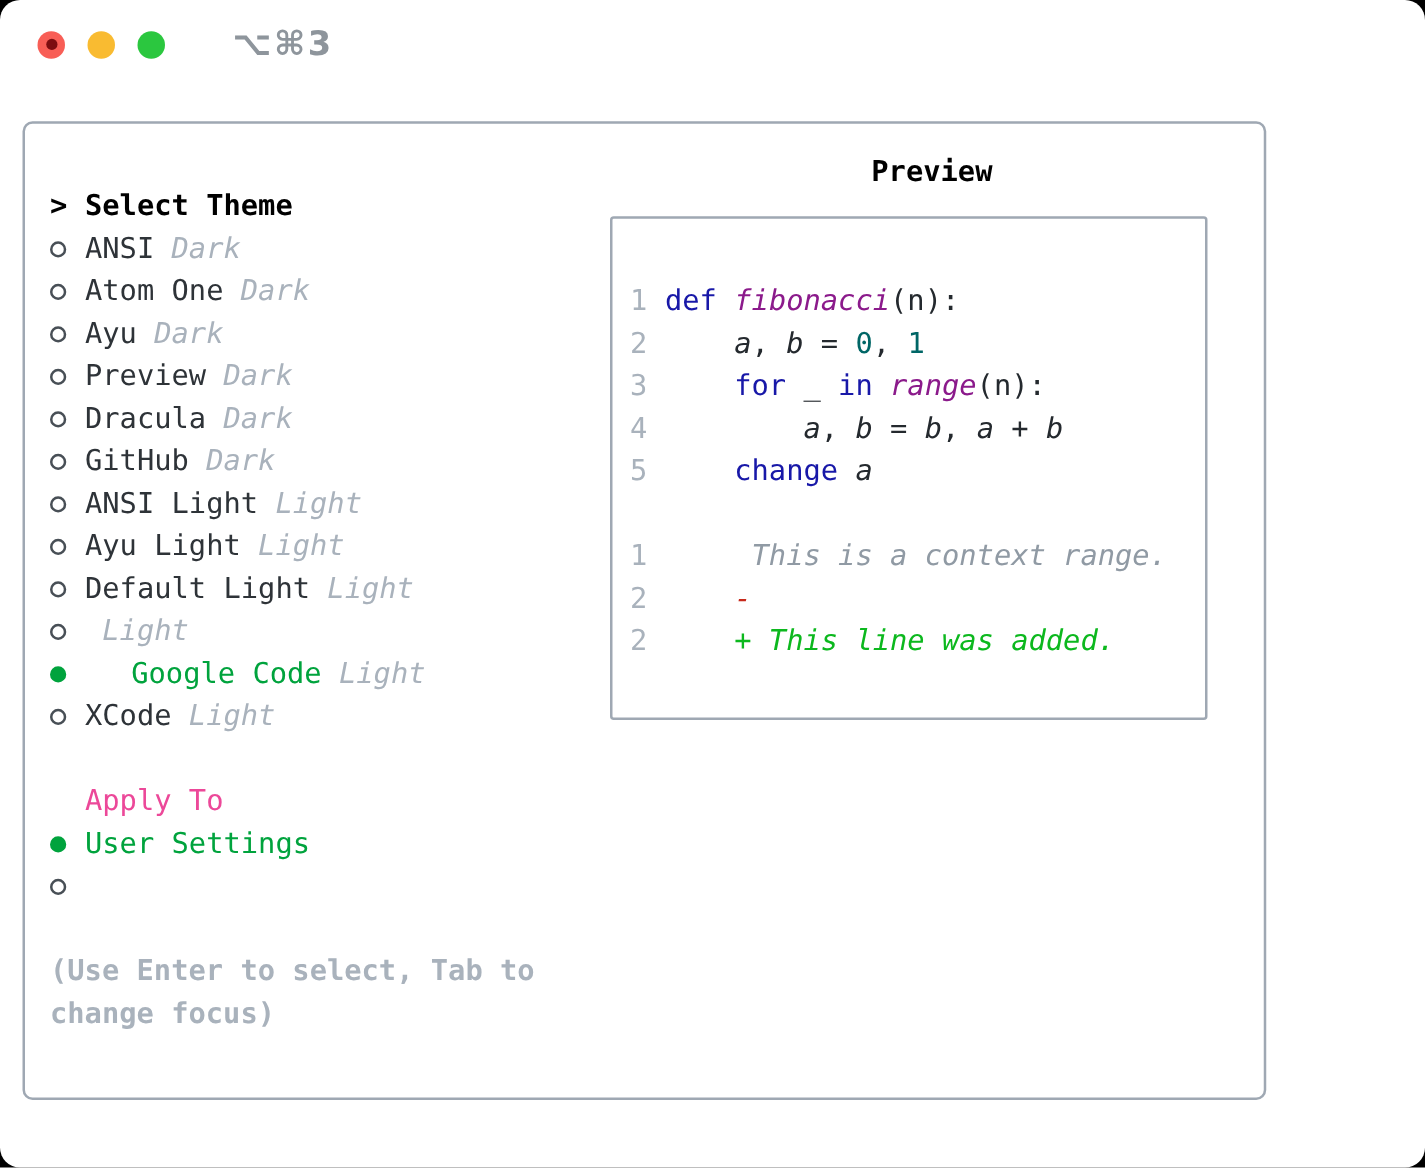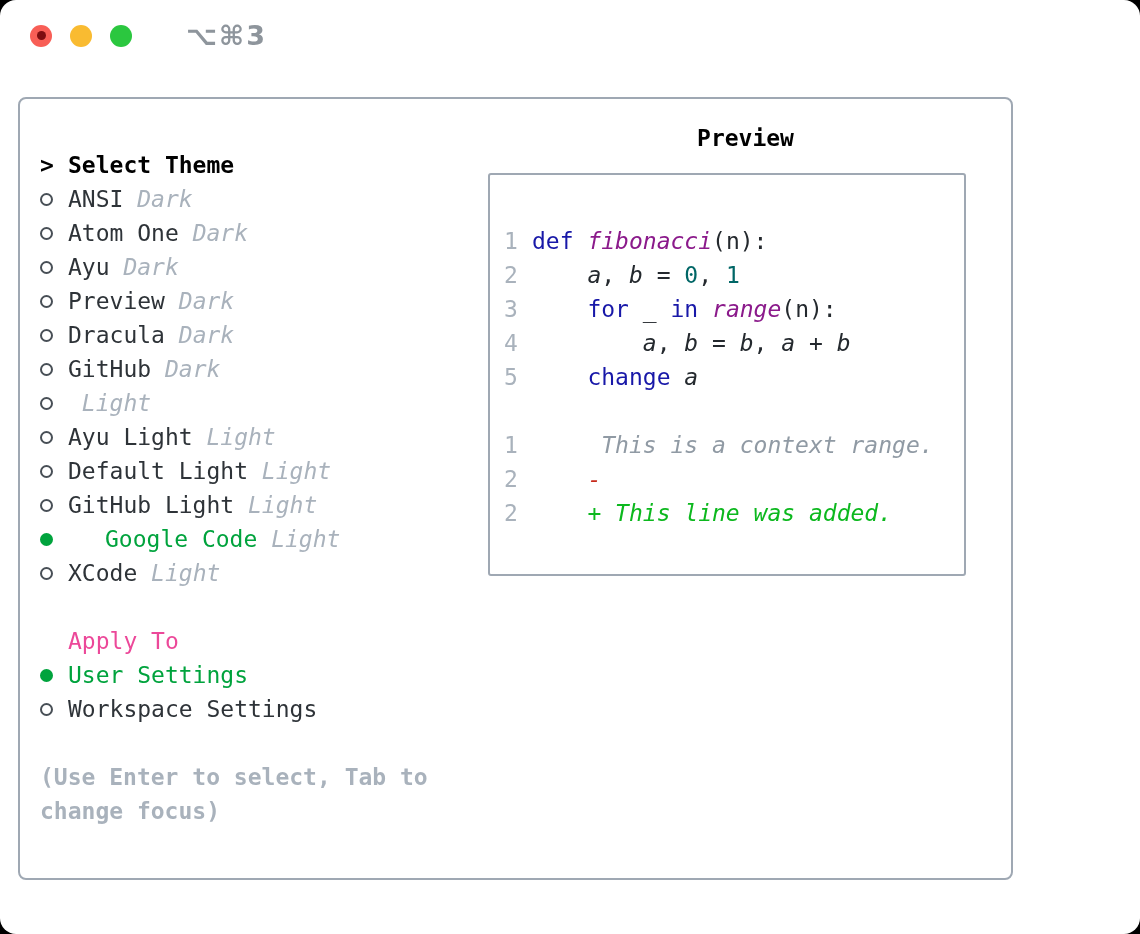--- a/index.html
+++ b/index.html
@@ -153,41 +153,41 @@
             <span class="marker">
               <span class="circle"></span>
             </span>
             <span class="tname">GitHub</span>
             <span class="variant">Dark</span>
           </div>
           <div class="row">
             <span class="marker">
               <span class="circle"></span>
             </span>
+            <span class="tname">ANSI Light</span>
             <span class="variant">Light</span>
           </div>
           <div class="row">
             <span class="marker">
               <span class="circle"></span>
             </span>
             <span class="tname">Ayu Light</span>
             <span class="variant">Light</span>
           </div>
           <div class="row">
             <span class="marker">
               <span class="circle"></span>
             </span>
             <span class="tname">Default Light</span>
             <span class="variant">Light</span>
           </div>
           <div class="row">
             <span class="marker">
               <span class="circle"></span>
             </span>
-            <span class="tname">GitHub Light</span>
             <span class="variant">Light</span>
           </div>
           <div class="row">
             <span class="marker">
               <span class="circle filled"></span>
             </span>
             <span class="tname selected">Google Code</span>
             <span class="variant">Light</span>
           </div>
           <div class="row">
@@ -205,21 +205,20 @@
           <div class="row">
             <span class="marker">
               <span class="circle filled"></span>
             </span>
             <span class="opt-label selected">User Settings</span>
           </div>
           <div class="row">
             <span class="marker">
               <span class="circle"></span>
             </span>
-            <span class="opt-label">Workspace Settings</span>
           </div>
         </div>
 
       <div class="help">(Use Enter to select, Tab to change focus)</div>
     </div>
 
     <div class="right-col">
       <div class="preview-title">Preview</div>
       <div class="preview-box">
         <div id="code-lines">

